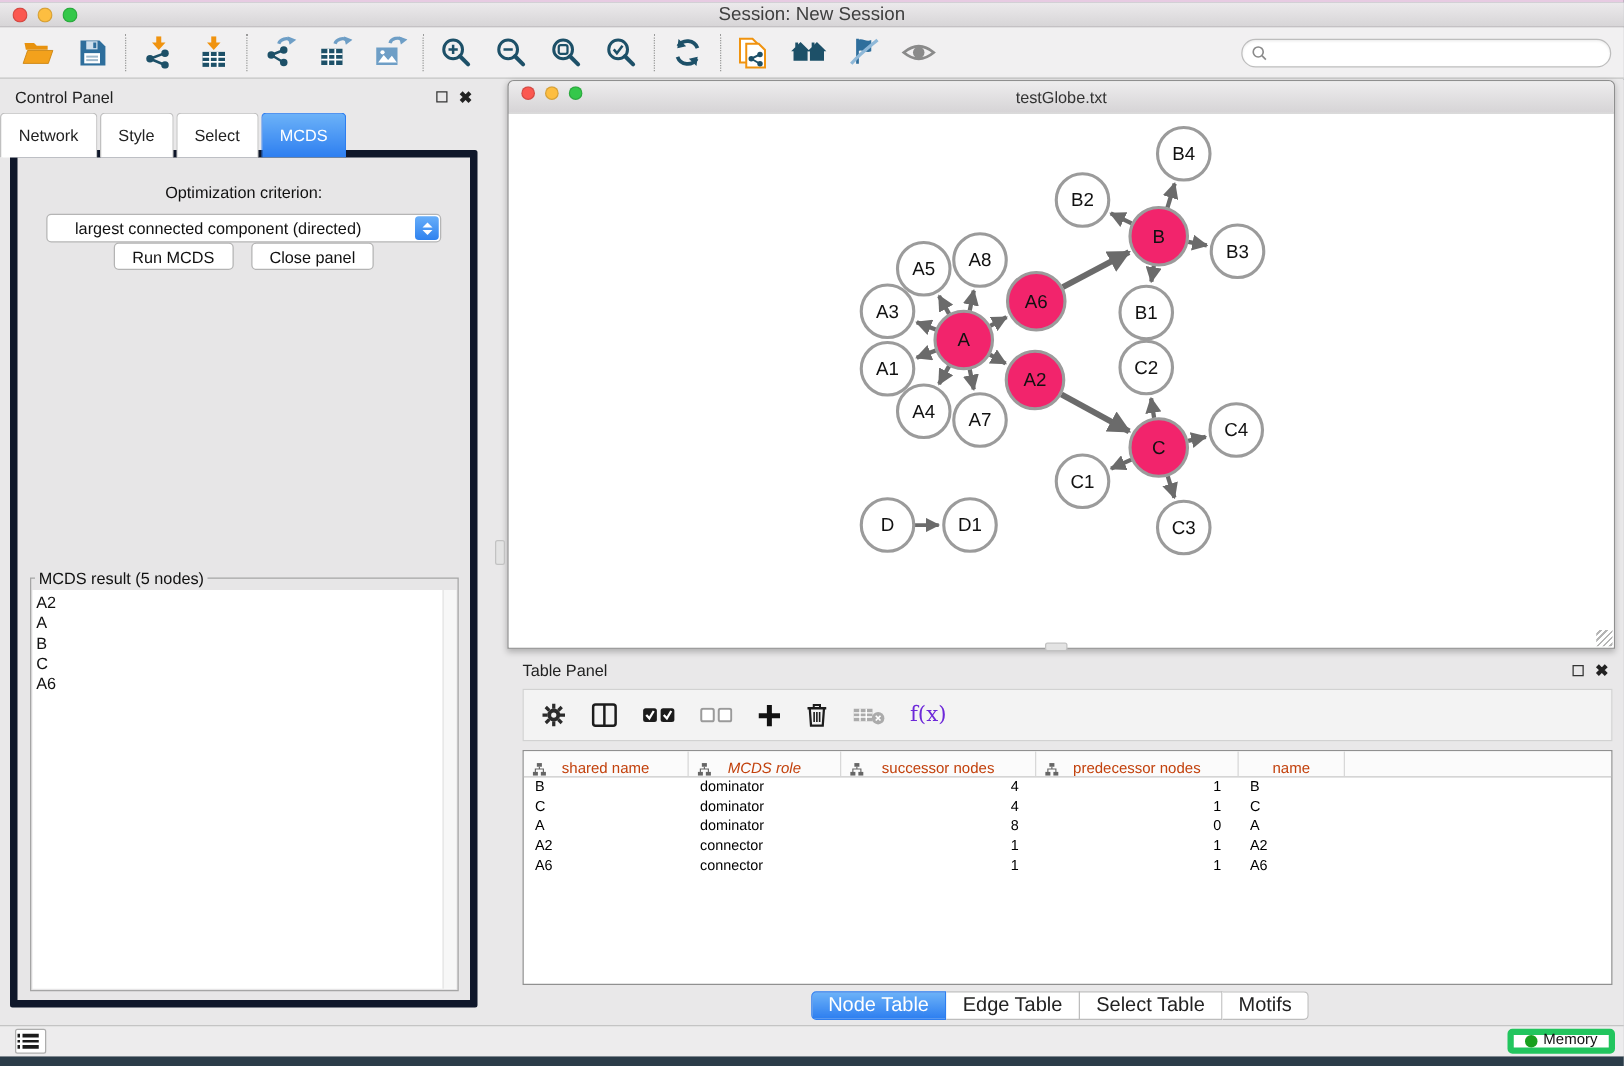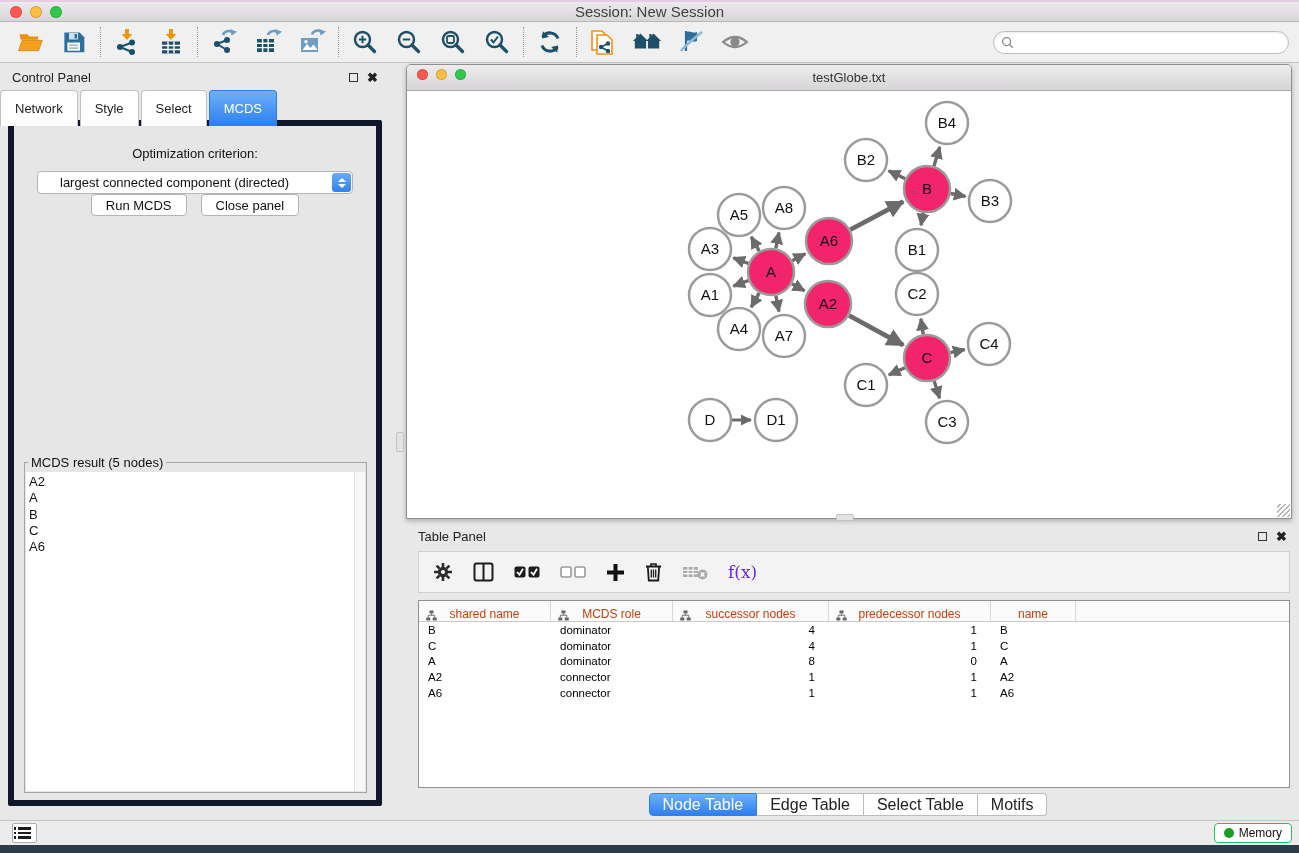--- a/index.html
+++ b/index.html
@@ -81,21 +81,21 @@
 .btab:first-child{border-left:1px solid #BDBDBD;border-radius:4px 0 0 4px}
 .btab:last-child{border-radius:0 4px 4px 0}
 .btab.active{background:linear-gradient(#6CB2F8,#2D7EF0);color:#fff;border-color:#2D7EF0}
 
 
 .statusbar{position:absolute;left:0;top:818px;width:1299px;height:25px;background:#EDECED;border-top:1px solid #C4C4C4}
 .listbtn{position:absolute;left:12px;top:2px;width:25px;height:20px;background:#fff;border:1px solid #ADADAD;border-radius:2px;display:flex;align-items:center;justify-content:center;cursor:pointer}
 .listbars{display:flex;flex-direction:column;gap:2px}
 .listbars i{display:block;width:13px;height:2.4px;background:#1c1c1c;position:relative}
 .listbars i:before{content:"";position:absolute;left:-4px;top:0;width:2.4px;height:2.4px;background:#1c1c1c}
-.membtn{position:absolute;right:7px;top:2px;height:20px;background:#fff;border:1px solid #22c55e;border-radius:4px;display:flex;align-items:center;gap:5px;padding:0 9px;cursor:pointer}
+.membtn{position:absolute;right:7px;top:2px;height:20px;background:#fff;border:5px solid #22c55e;border-radius:4px;display:flex;align-items:flex-end;gap:5px;padding:0 9px;cursor:pointer}
 .memdot{width:10px;height:10px;border-radius:50%;background:#18A01E}
 .membtn span{font-size:12px;color:#111}
 svg text{font-family:"Liberation Sans",sans-serif}
 </style>
 </head>
 <body>
 
 <div class="top-strip"></div>
 
 <div class="window">
@@ -500,21 +500,21 @@
               <svg class="shicon" width="11" height="11" viewBox="0 0 12 12">
                 <g fill="#666">
                   <rect x="3.8" y="0.5" width="4.4" height="3.2"></rect>
                   <rect x="0.3" y="8.2" width="4.4" height="3.2"></rect>
                   <rect x="7.3" y="8.2" width="4.4" height="3.2"></rect>
                 </g>
                 <path d="M6 3.7v2M2.5 8.2V5.7h7V8.2" fill="none" stroke="#666" stroke-width="1"></path>
               </svg>
               <span>shared name</span>
             </div>
-            <div class="th" style="width: 122px;">
+            <div class="th" style="width: 122px; font-style: italic;">
               <svg class="shicon" width="11" height="11" viewBox="0 0 12 12">
                 <g fill="#666">
                   <rect x="3.8" y="0.5" width="4.4" height="3.2"></rect>
                   <rect x="0.3" y="8.2" width="4.4" height="3.2"></rect>
                   <rect x="7.3" y="8.2" width="4.4" height="3.2"></rect>
                 </g>
                 <path d="M6 3.7v2M2.5 8.2V5.7h7V8.2" fill="none" stroke="#666" stroke-width="1"></path>
               </svg>
               <span>MCDS role</span>
             </div>

